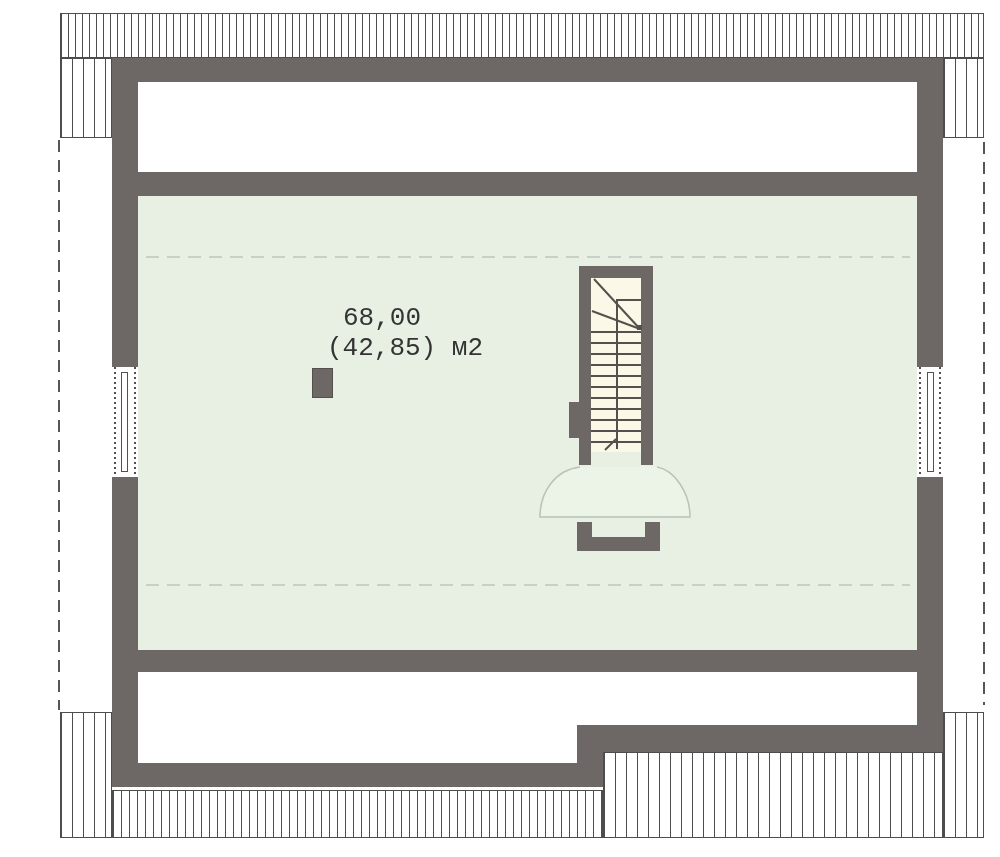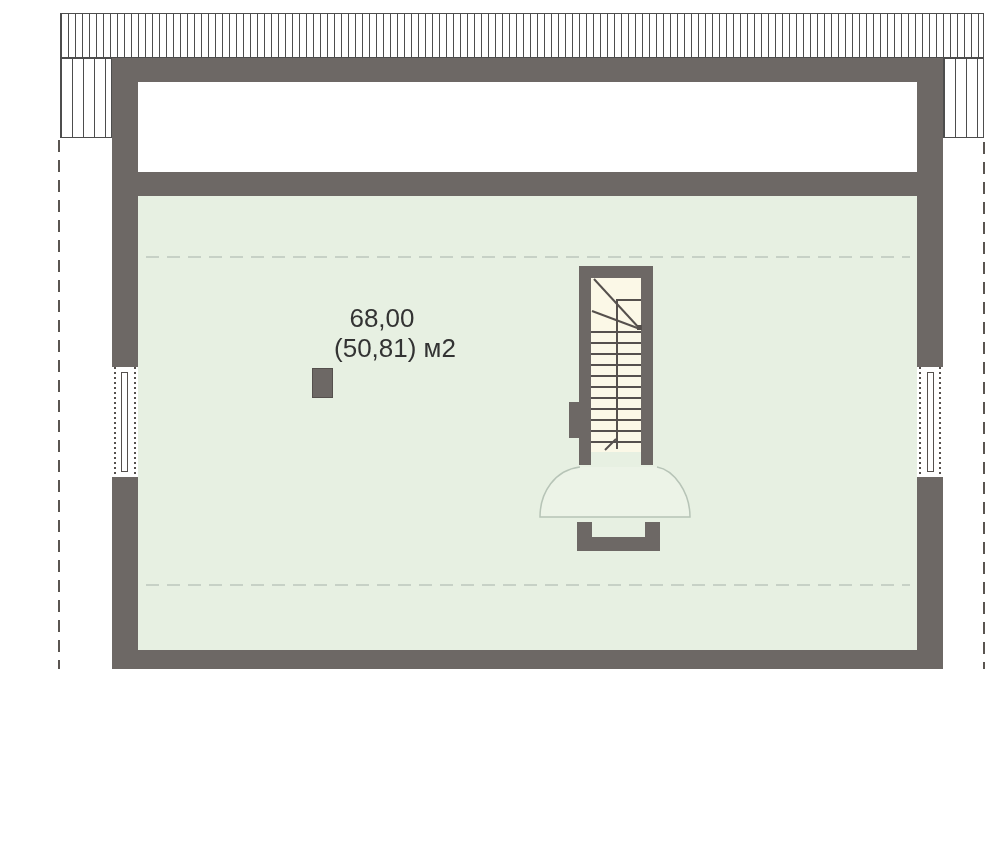--- a/index.html
+++ b/index.html
@@ -4,22 +4,22 @@
 <style>
   :root{
     --wall:#6d6865; --floor:#e7f0e2; --stairwell:#fbf8e7;
     --fan-fill:#ecf3e7; --fan-stroke:#b7c4b7;
     --hatch-line:#4d4d4d; --stair-line:#55504d;
     --ceiling-dash:#c7d1c6; --roof-dash:#5a5551;
     --text:#333333; --background:#ffffff;
   }
   html,body{margin:0;padding:0;background:var(--background);}
   .canvas{
-    position:relative;width:1000px;height:669px;background:var(--background);
-    font-family:Liberation Sans, sans-serif;overflow:hidden;
+    position:relative;width:1000px;height:857px;background:var(--background);
+    font-family:Liberation Mono, monospace;overflow:hidden;
   }
   .wall{position:absolute;background:var(--wall);}
   .hatch{
     position:absolute;background:#fff;border:1px solid var(--hatch-line);
     box-sizing:border-box;
   }
   .hatch.sp7{background-image:repeating-linear-gradient(90deg,var(--hatch-line) 0 1px,transparent 1px 7px);}
   .hatch.sp8{background-image:repeating-linear-gradient(90deg,var(--hatch-line) 0 1px,transparent 1px 8px);}
   .hatch.sp11{background-image:repeating-linear-gradient(90deg,var(--hatch-line) 0 1px,transparent 1px 11px);}
   .roof-dash{
@@ -115,15 +115,15 @@
     <path class="fan-fill" d="M 580,467 C 555,470 540,492 540,517 L 690,517 C 690,492 674,470 657,467 Z"></path>
     <path class="fan-stroke" d="M 580,467 C 555,470 540,492 540,517 L 690,517 C 690,492 674,470 657,467"></path>
     <line class="sline" x1="594" y1="279" x2="640" y2="329"></line>
     <line class="sline" x1="592" y1="311" x2="640" y2="329"></line>
     <rect class="sdot" x="637" y="325" width="5" height="5"></rect>
     <line class="sline" x1="605" y1="450" x2="616" y2="439"></line>
     <path class="uwall" d="M 577,522 L 592,522 L 592,537 L 645,537 L 645,522 L 660,522 L 660,551 L 577,551 Z"></path>
   </svg>
 
   <div class="label" style="left:336px;top:305px;width:92px;">68,00</div>
-  <div class="label" style="left:327px;top:335px;width:136px;">(50,81) м2</div>
+  <div class="label" style="left:327px;top:335px;width:136px;">(42,85) м2</div>
 
 </div>
 
 </body></html>

